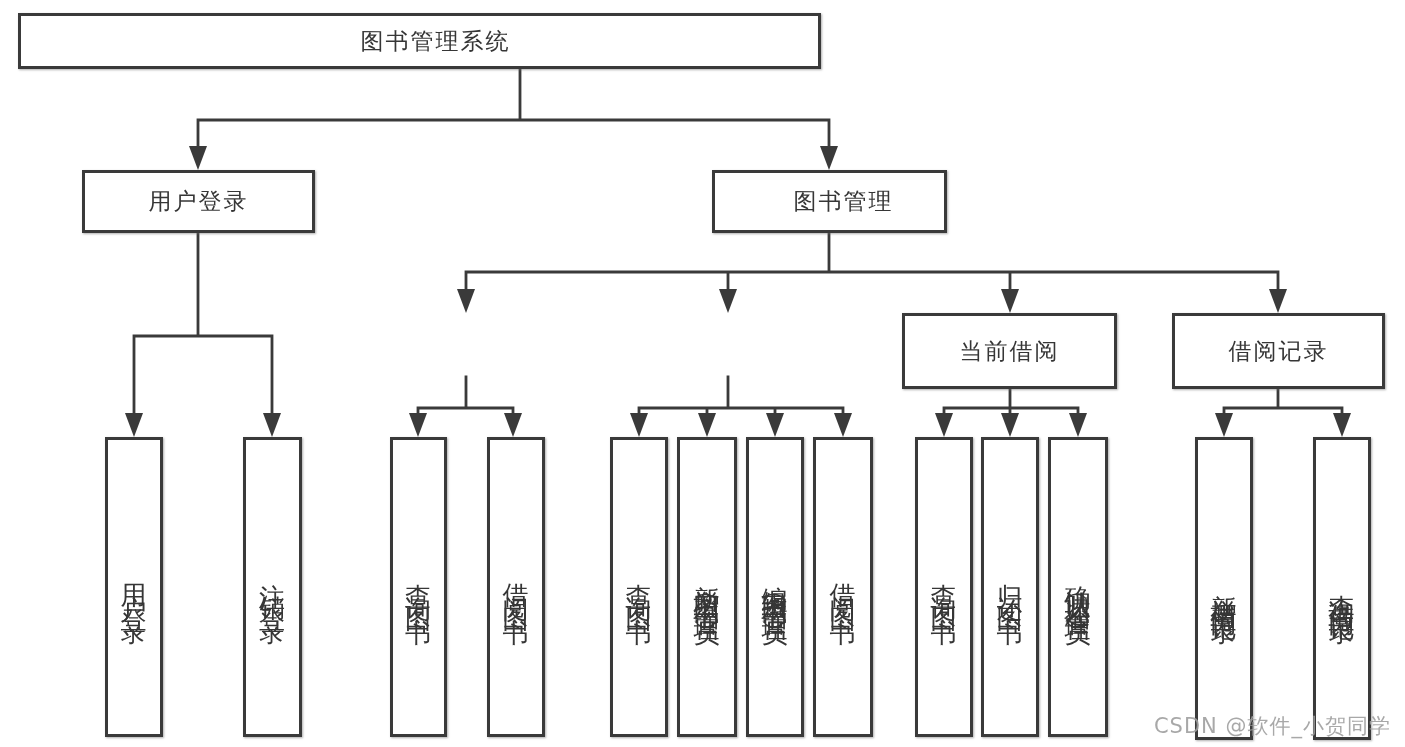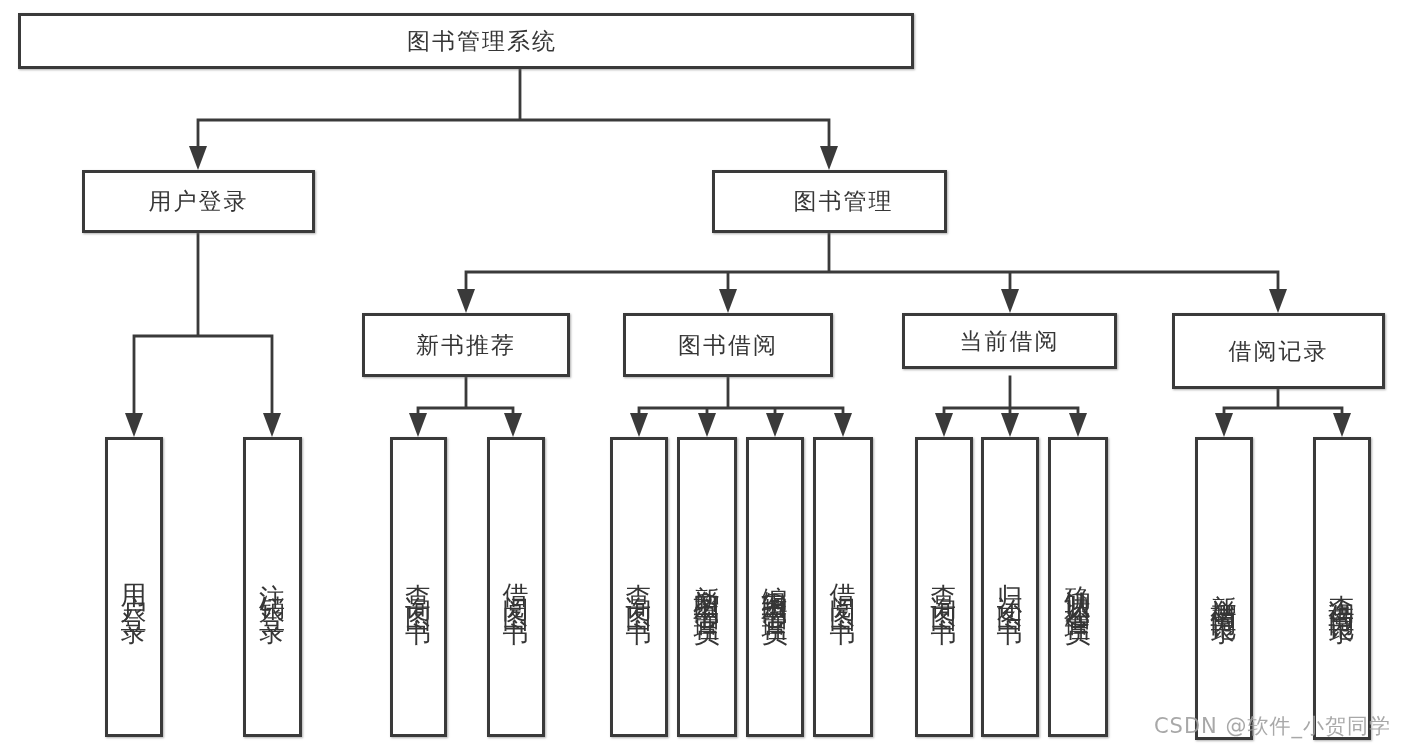--- a/index.html
+++ b/index.html
@@ -119,38 +119,32 @@
       <polygon points="1069,413 1087,413 1078,437"></polygon>
     </g>
 
     <g>
       <path d="M1278,377 V408 M1224,408 H1342 M1224,408 V414 M1342,408 V414"></path>
       <polygon points="1215,413 1233,413 1224,437"></polygon>
       <polygon points="1333,413 1351,413 1342,437"></polygon>
     </g>
   </svg>
 
-  <div class="node h-node" style="left:18px; top:13px; width:896px; height:56px;padding-left:32px;">
+  <div class="node h-node" style="left:18px; top:13px; width:803px; height:56px;padding-left:32px;">
     <span>图书管理系统</span>
   </div>
 
   <div class="node h-node" style="left:82px; top:170px; width:233px; height:63px;">
     <span>用户登录</span>
   </div>
   <div class="node h-node" style="left:712px; top:170px; width:235px; height:63px;padding-left:28px;">
     <span>图书管理</span>
   </div>
 
-  <div class="node h-node" style="left:362px; top:313px; width:208px; height:64px;">
-    <span>新书推荐</span>
-  </div>
-  <div class="node h-node" style="left:623px; top:313px; width:210px; height:64px;">
-    <span>图书借阅</span>
-  </div>
-  <div class="node h-node" style="left:902px; top:313px; width:215px; height:56px;">
+  <div class="node h-node" style="left:902px; top:313px; width:215px; height:76px;">
     <span>当前借阅</span>
   </div>
   <div class="node h-node" style="left:1172px; top:313px; width:213px; height:76px;">
     <span>借阅记录</span>
   </div>
 
   <div class="node v-node" style="left:105px; top:437px; width:58px; height:300px;">
     <span>用户登录</span>
   </div>
   <div class="node v-node" style="left:243px; top:437px; width:59px; height:300px;">

